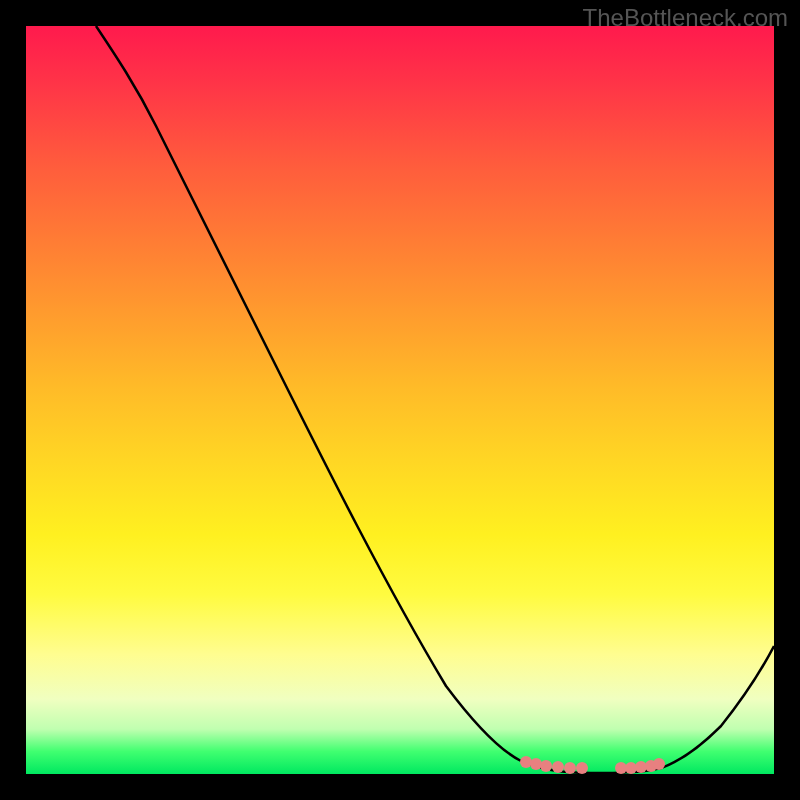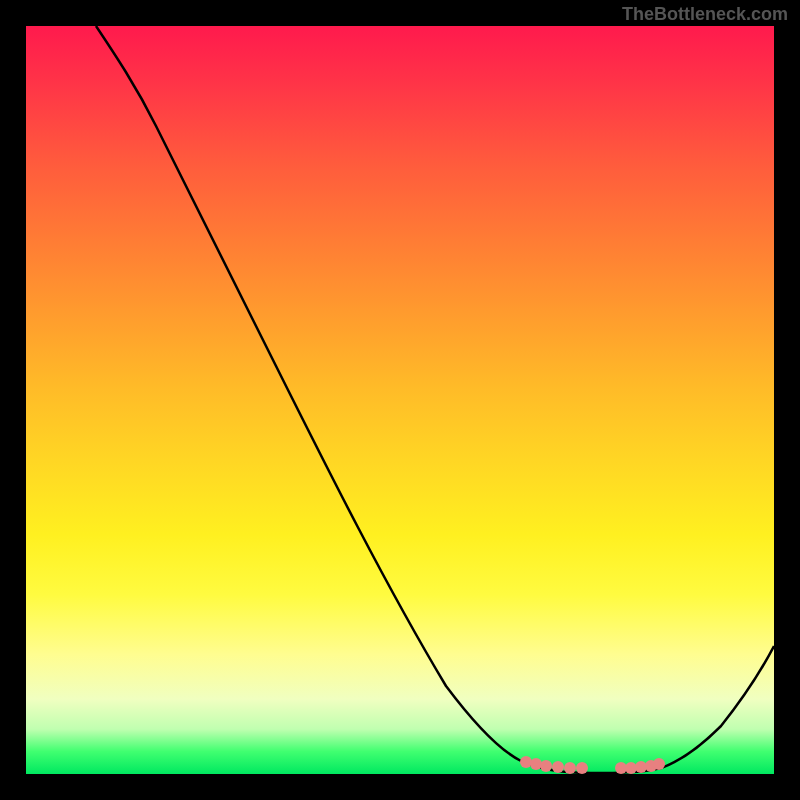--- a/index.html
+++ b/index.html
@@ -15,22 +15,22 @@
     position: relative;
     width: 800px;
     height: 800px;
     background: #000;
   }
   .watermark {
     position: absolute;
     top: 4px;
     right: 12px;
     color: #555;
-    font-size: 18px;
-    font-weight: bold;
+    font-size: 24px;
+    font-weight: normal;
     z-index: 10;
   }
   .plot-area {
     position: absolute;
     left: 26px;
     top: 26px;
     width: 748px;
     height: 748px;
     background: linear-gradient(to bottom,
       #ff1a4d 0%,

